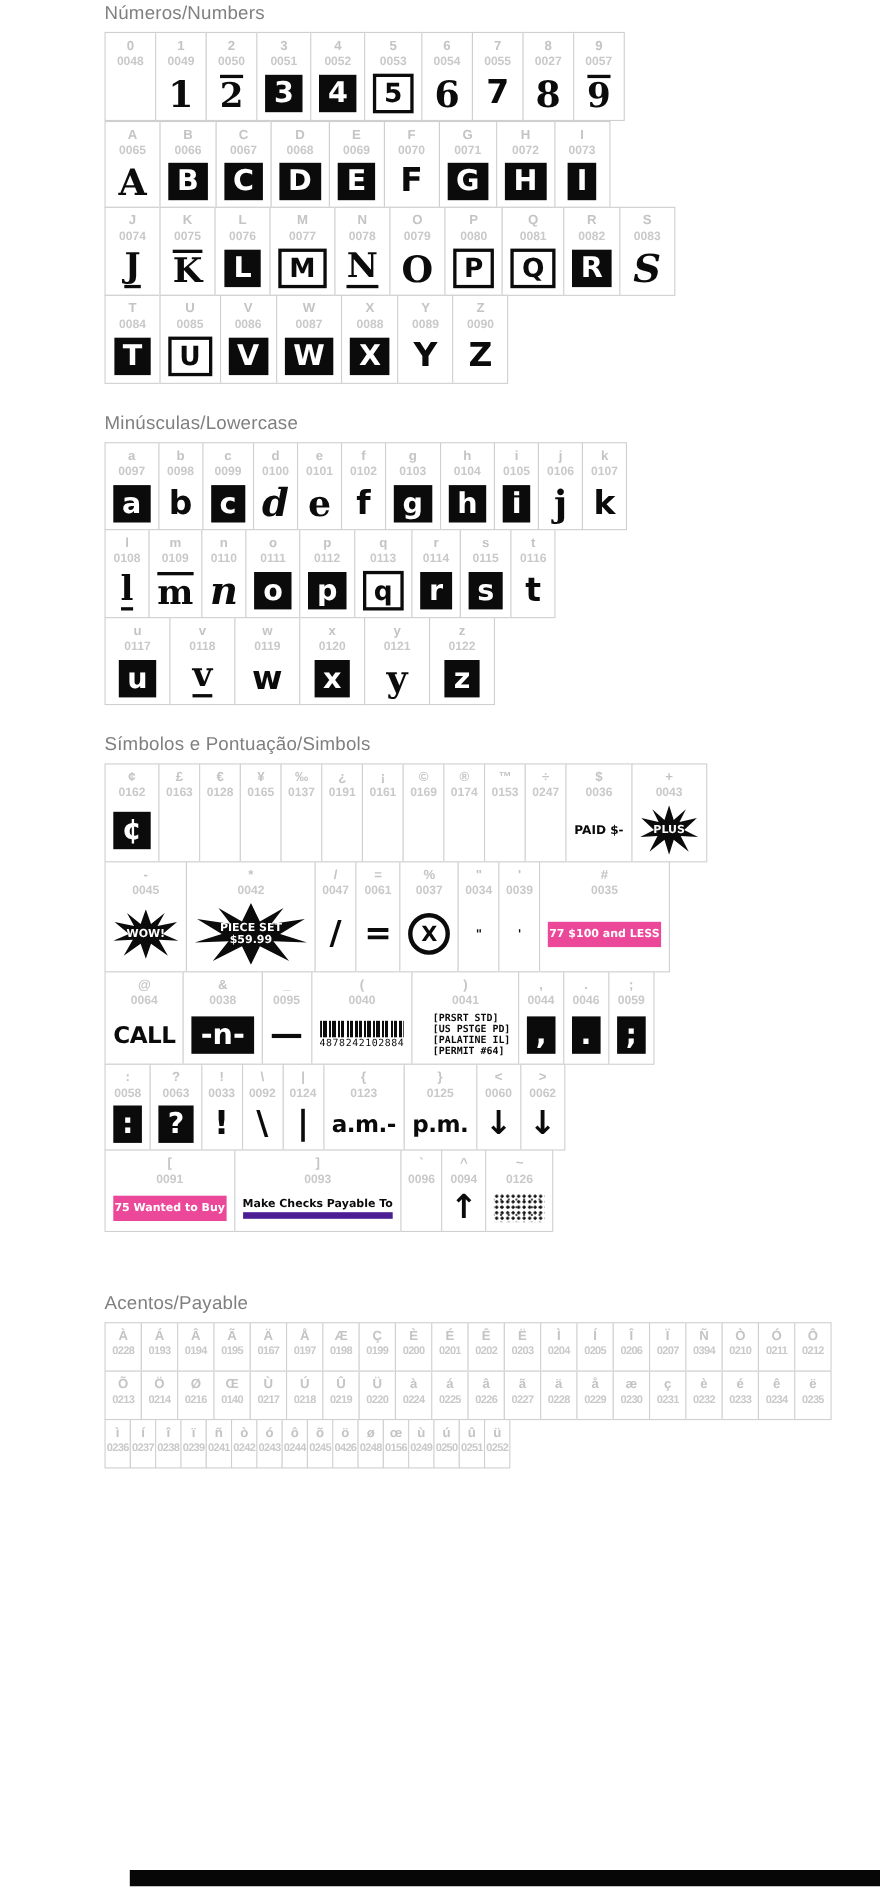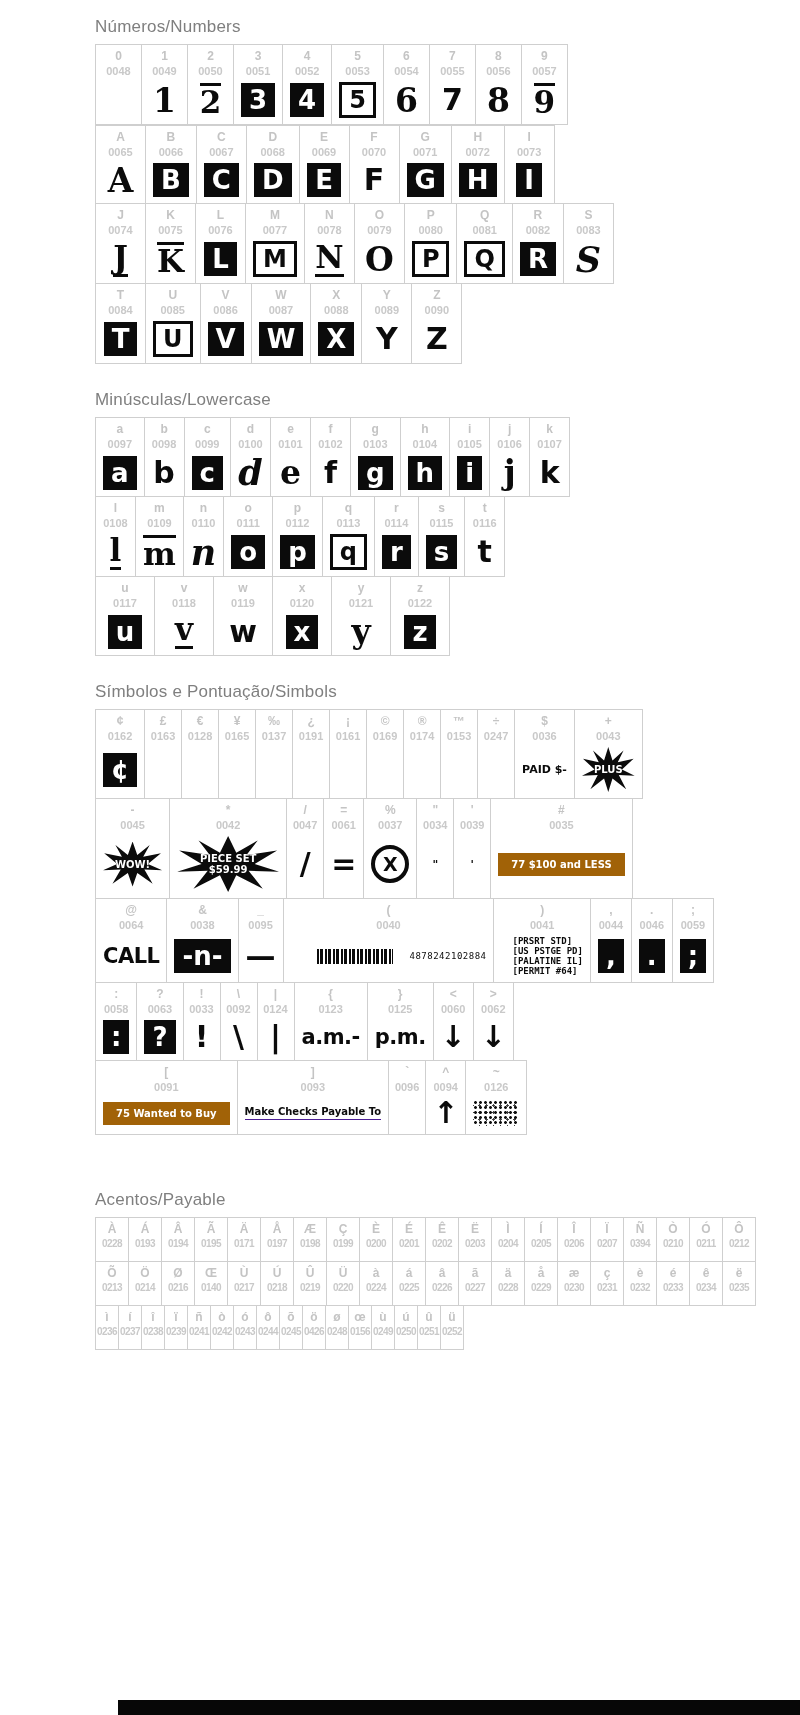--- a/index.html
+++ b/index.html
@@ -1,18 +1,18 @@
 <!DOCTYPE html>
 <html><head>
 <meta charset="utf-8">
 <style>
   html,body{margin:0;padding:0;}
   body{width:800px;height:1715px;position:relative;background:#ffffff;
        font-family:"Liberation Sans",sans-serif;overflow:hidden;}
-  #content{position:absolute;left:95px;top:17px;}
+  #content{position:absolute;left:95px;top:2px;}
   .section-title{color:#7f7f7f;font-size:17px;font-weight:400;margin:26px 0 7px 0;letter-spacing:.2px;}
   .section:first-child .section-title{margin-top:0;}
   .char-row{display:flex;width:max-content;}
   .char-row + .char-row{margin-top:-1px;}
   .char-cell{border:1px solid #cfcfcf;margin-left:-1px;display:flex;flex-direction:column;background:#fff;}
   .char-row .char-cell:first-child{margin-left:0;}
   .cell-char{color:#c4c4c4;font-size:12px;font-weight:bold;text-align:center;padding-top:4px;line-height:15px;}
   .cell-code{color:#c9c9c9;font-size:11px;font-weight:bold;text-align:center;line-height:14px;white-space:nowrap;overflow:visible;}
   .cell-glyph{flex:1;display:flex;align-items:center;justify-content:center;padding:4px 7px 6px;}
 
@@ -32,28 +32,28 @@
   .gs{color:#0b0b0b;}
   .gs-plain{font:bold 30px "DejaVu Sans",sans-serif;line-height:1;}
   .gs-serif{font:bold 33px "DejaVu Serif",serif;line-height:1;}
   .gs-script{font:italic bold 35px "DejaVu Serif",serif;line-height:1;}
   .gs-inv{background:#0b0b0b;color:#fff;font:bold 26px "DejaVu Sans",sans-serif;padding:4px 8px;line-height:1;}
   .gs-box{border:3px solid #0b0b0b;font:bold 24px "DejaVu Sans",sans-serif;padding:3px 7px;line-height:1;}
   .gs-overline{font:bold 31px "DejaVu Serif",serif;border-top:3px solid #0b0b0b;padding-top:1px;line-height:1;}
   .gs-underline{font:bold 31px "DejaVu Serif",serif;border-bottom:3px solid #0b0b0b;padding-bottom:1px;line-height:1;}
   .gs-label{font:bold 11px "DejaVu Sans",sans-serif;white-space:nowrap;}
   .gs-big-label{font:bold 21px "DejaVu Sans",sans-serif;white-space:nowrap;letter-spacing:-.5px;}
-  .gs-bar{background:#a16207;color:#fff;font:bold 10px "DejaVu Sans",sans-serif;padding:6px 13px;white-space:nowrap;}
+  .gs-bar{background:#ec4899;color:#fff;font:bold 10px "DejaVu Sans",sans-serif;padding:6px 1px;white-space:nowrap;}
   .gs-burst{background:#0b0b0b;color:#fff;font:bold 10px "DejaVu Sans",sans-serif;text-align:center;
             padding:17px 12px;max-width:78px;line-height:11px;
             clip-path:polygon(50% 0%,58% 30%,79% 8%,68% 34%,98% 26%,76% 50%,100% 64%,70% 62%,84% 94%,58% 70%,50% 100%,42% 70%,16% 94%,30% 62%,0% 64%,24% 50%,2% 26%,32% 34%,21% 8%,42% 30%);}
   .gs-lines{font:bold 9px "DejaVu Sans Mono",monospace;white-space:pre-line;text-align:left;line-height:10px;margin-left:11px;}
-  .gs-small{font:bold 10px "DejaVu Sans",sans-serif;border-bottom:1px solid #4c1d95;padding-bottom:2px;white-space:nowrap;}
+  .gs-small{font:bold 10px "DejaVu Sans",sans-serif;border-bottom:6px solid #4c1d95;padding-bottom:2px;white-space:nowrap;}
   .gs-arrow{font:bold 30px "DejaVu Sans",sans-serif;line-height:1;}
-  .gs-barcode{display:flex;align-items:center;gap:17px;margin-left:26px;}
+  .gs-barcode{display:flex;flex-direction:column;align-items:center;gap:1px;}
   .barcode-bars{width:76px;height:15px;background:repeating-linear-gradient(90deg,#0b0b0b 0 2px,#fff 2px 3px,#0b0b0b 3px 6px,#fff 6px 8px);}
   .barcode-digits{font:9px "DejaVu Sans Mono",monospace;color:#0b0b0b;letter-spacing:.5px;}
   .gs-circlex{width:30px;height:30px;border:4px solid #0b0b0b;border-radius:50%;display:flex;align-items:center;justify-content:center;font:bold 19px "DejaVu Sans",sans-serif;color:#0b0b0b;}
   .gs-scribble{width:46px;height:26px;
      background:radial-gradient(circle,#111 1.2px,transparent 1.6px),radial-gradient(circle,#444 1px,transparent 1.4px);
      background-size:5px 5px,7px 7px;background-position:0 0,3px 2px;}
   #bottom-bar{position:absolute;left:118px;right:0;bottom:0;height:15px;}
 </style>
 </head>
 <body style="background: rgb(255, 255, 255);">
@@ -111,21 +111,21 @@
         </div>
         <div class="char-cell">
           <div class="cell-char">7</div>
           <div class="cell-code">0055</div>
           <div class="cell-glyph">
             <span class="gs gs-plain">7</span>
           </div>
         </div>
         <div class="char-cell">
           <div class="cell-char">8</div>
-          <div class="cell-code">0056</div>
+          <div class="cell-code">0027</div>
           <div class="cell-glyph">
             <span class="gs gs-serif">8</span>
           </div>
         </div>
         <div class="char-cell">
           <div class="cell-char">9</div>
           <div class="cell-code">0057</div>
           <div class="cell-glyph">
             <span class="gs gs-overline">9</span>
           </div>
@@ -829,21 +829,21 @@
           <div class="cell-code">0194</div>
           <div class="cell-glyph"></div>
         </div>
         <div class="char-cell">
           <div class="cell-char">Ã</div>
           <div class="cell-code">0195</div>
           <div class="cell-glyph"></div>
         </div>
         <div class="char-cell">
           <div class="cell-char">Ä</div>
-          <div class="cell-code">0171</div>
+          <div class="cell-code">0167</div>
           <div class="cell-glyph"></div>
         </div>
         <div class="char-cell">
           <div class="cell-char">Å</div>
           <div class="cell-code">0197</div>
           <div class="cell-glyph"></div>
         </div>
         <div class="char-cell">
           <div class="cell-char">Æ</div>
           <div class="cell-code">0198</div>

